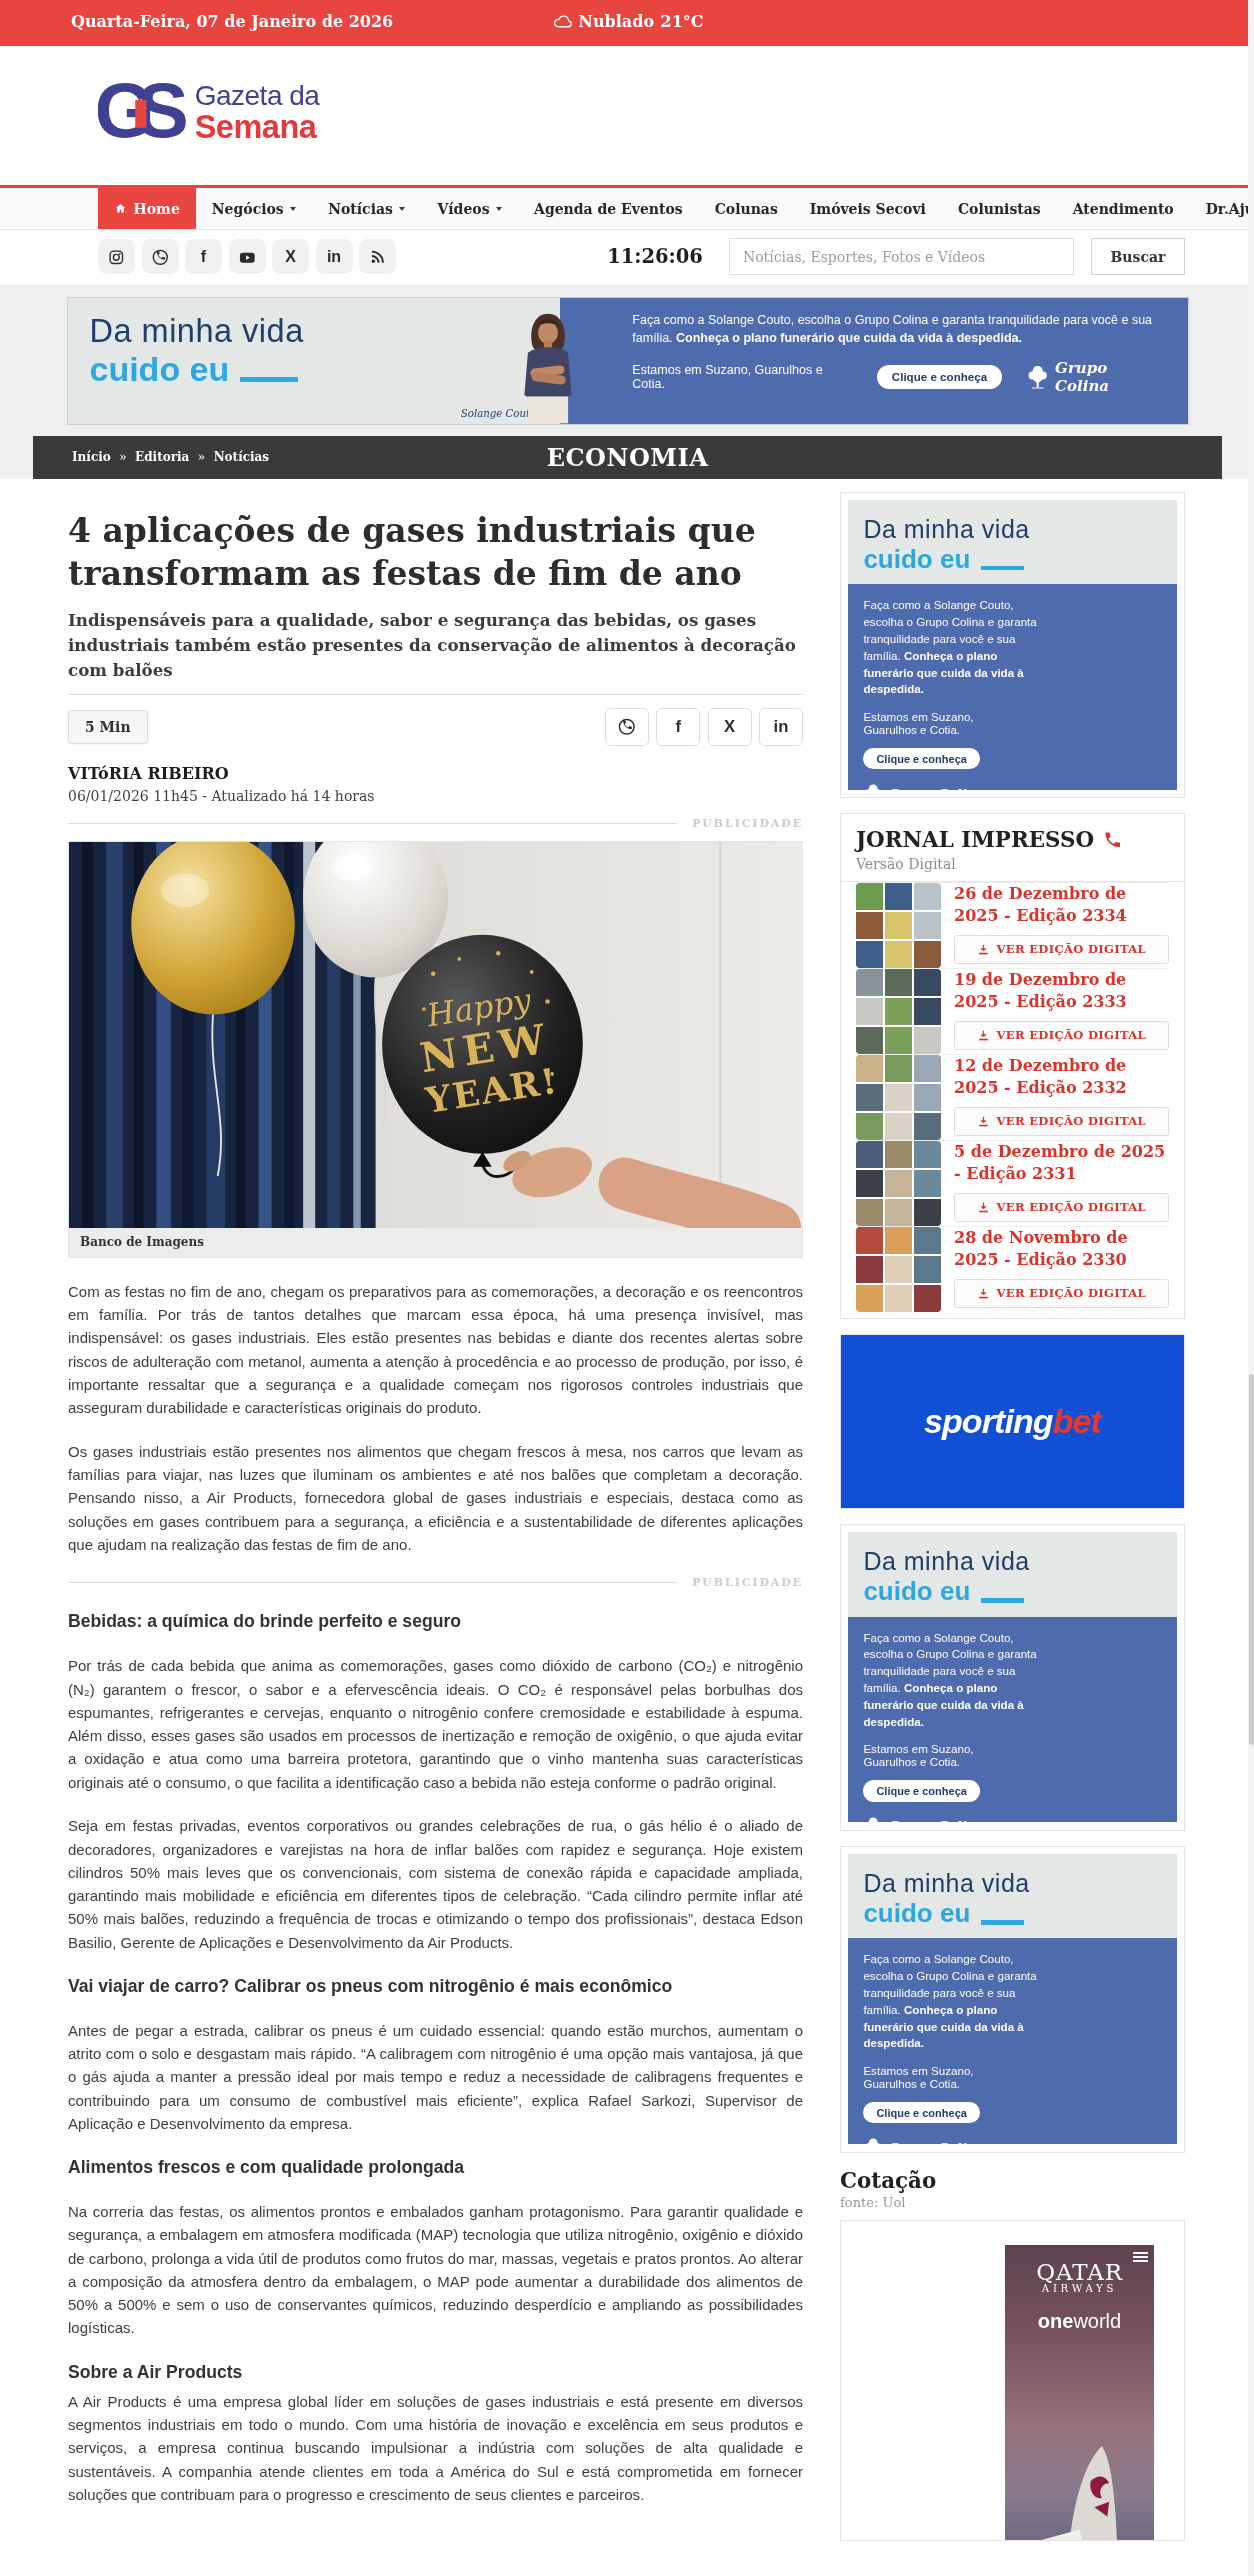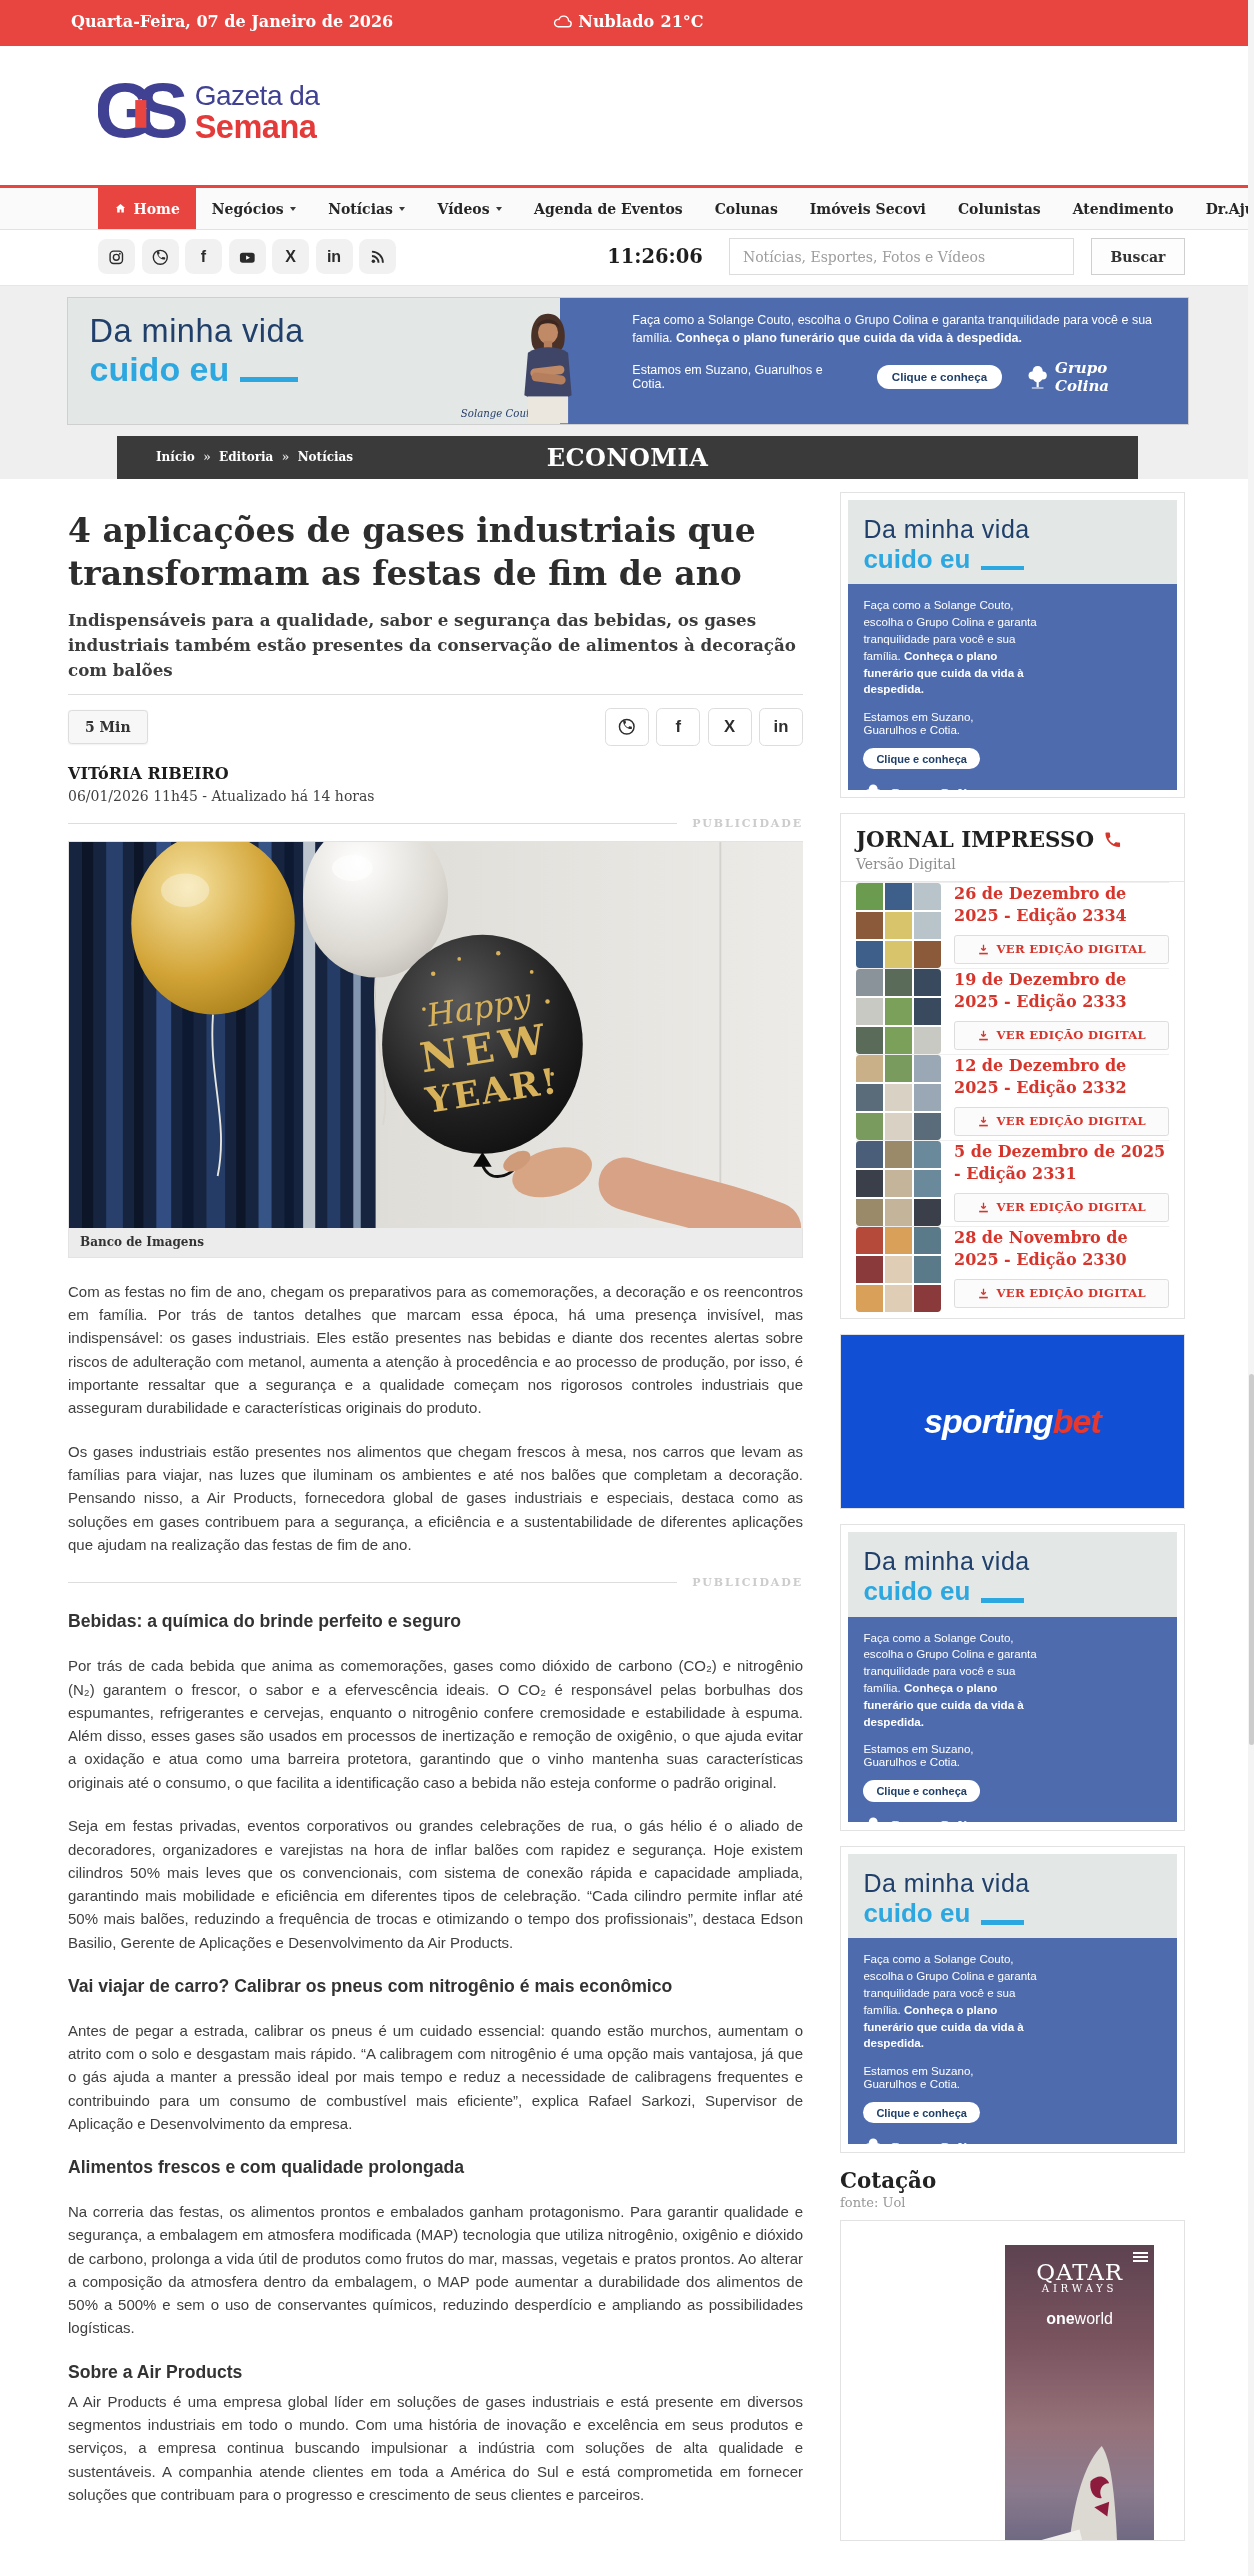--- a/index.html
+++ b/index.html
@@ -48,21 +48,21 @@
   .bn-right{flex:1;background:#4e6bae;color:#fff;padding:13px 18.6px 9.3px 72px;position:relative}
   .bn-woman{position:absolute;left:-48px;bottom:0;height:119px;width:72px}
   .bn-body{font-size:12.5px;line-height:1.45;max-width:520px}
   .bn-bottom{display:flex;align-items:center;gap:24px;margin-top:12px}
   .bn-loc{font-size:12.5px}
   .pill{background:#fff;color:#20406b;font-weight:bold;font-size:11.6px;border:none;border-radius:14px;padding:5.6px 15px;cursor:pointer;white-space:nowrap}
   .brandrow{display:flex;align-items:center;gap:5.6px;margin-left:auto;margin-right:5.6px}
   .brand-name{font:italic bold 15px "DejaVu Serif",serif;color:#fff}
 
   .crumbwrap{margin-top:11px}
-  .crumbbar{width:1021px;margin:0 auto;height:43px;background:#3a3a3a;display:flex;align-items:center;padding:0 39px;position:relative}
+  .crumbbar{width:1189px;margin:0 auto;height:43px;background:#3a3a3a;display:flex;align-items:center;padding:0 39px;position:relative}
   .crumb{display:flex;gap:8.4px;font:bold 12px "DejaVu Serif",serif;color:#fff}
   .crumb span{cursor:pointer}
   .crumb .sep{cursor:default;color:#ddd}
   .section-label{position:absolute;left:50%;transform:translateX(-50%);font:bold 24px "DejaVu Serif",serif;color:#fff;letter-spacing:0.5px}
 
   
   .content{background:#fff}
   .cols{display:flex;padding:13px 35px 0;gap:37px}
   .main{width:735px}
   .sidebar{width:345px}
@@ -130,21 +130,21 @@
 
   .cot-title{font:bold 21.4px "DejaVu Serif",serif;color:#222;margin:9.3px 0 0}
   .cot-src{font:13px "DejaVu Serif",serif;color:#979797;margin:2.8px 0 9.3px}
   .cot-panel{border:0.9px solid #e2e2e2;background:#fff;position:relative;height:321px;overflow:hidden}
   .qatar{position:absolute;right:30px;top:24px;width:149px;height:316px;background:linear-gradient(180deg,#5d4250 0%,#7b5560 32%,#96727a 58%,#8a7a8d 78%,#64627e 100%);color:#fff;cursor:pointer;overflow:hidden}
   .q-burger{position:absolute;top:5.6px;right:5.6px;width:15px;cursor:pointer}
   .q-burger span{display:block;height:1.9px;background:#fff;margin:1.9px 0}
   .q-brand{text-align:center;margin-top:14px;font-family:"DejaVu Serif",serif}
   .q-b1{font-size:23px;letter-spacing:0.9px}
   .q-b2{font-size:10.2px;letter-spacing:3.7px;margin-top:-1.9px}
-  .q-ow{text-align:center;margin-top:16.7px;font-size:16px}
+  .q-ow{text-align:center;margin-top:16.7px;font-size:20px}
   .q-ow b{font-weight:bold}
   .q-tail{position:absolute;bottom:0;left:0;width:149px;height:139px}
 
   .scrollbar{position:absolute;right:0;top:0;width:7.4px;height:100%;background:#f4f4f4}
   .scroll-thumb{position:absolute;left:0.9px;width:5.6px;top:1374px;height:371px;background:#ccc;border-radius:2.8px}
   .hidden-defs{position:absolute;width:0;height:0;overflow:hidden}
 </style>
 </head>
 <body>
 

